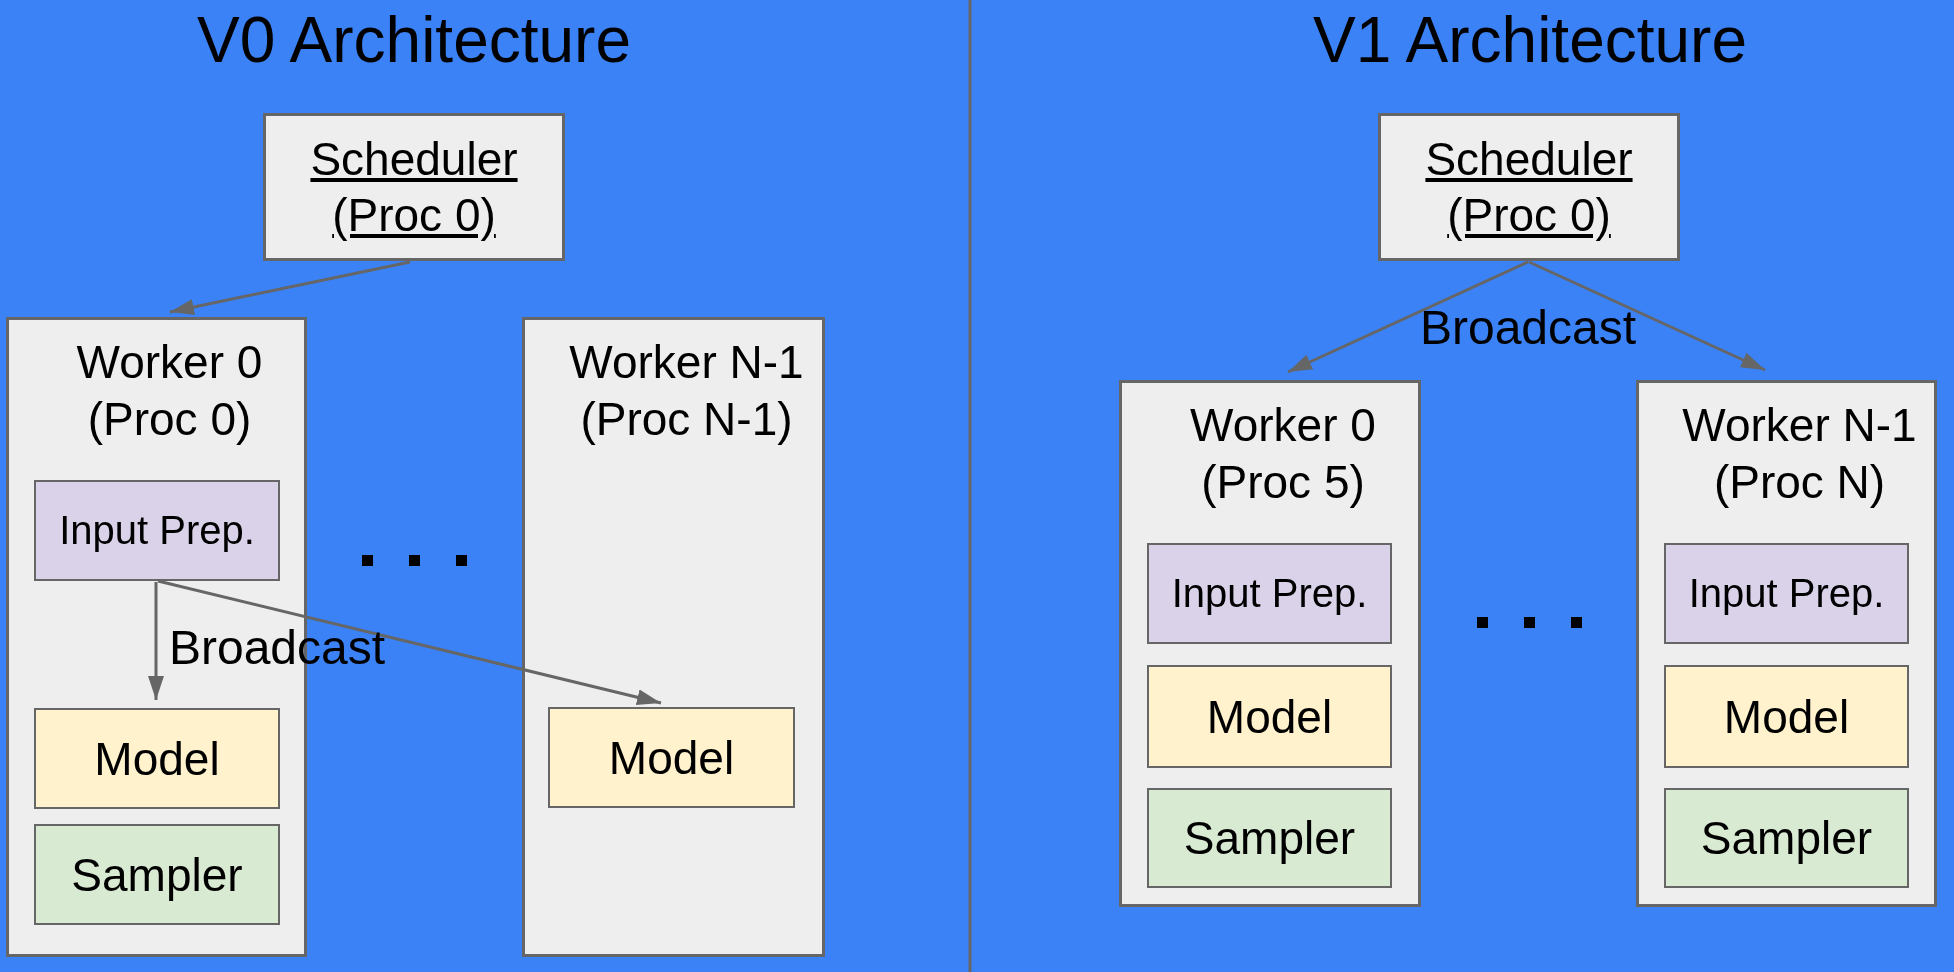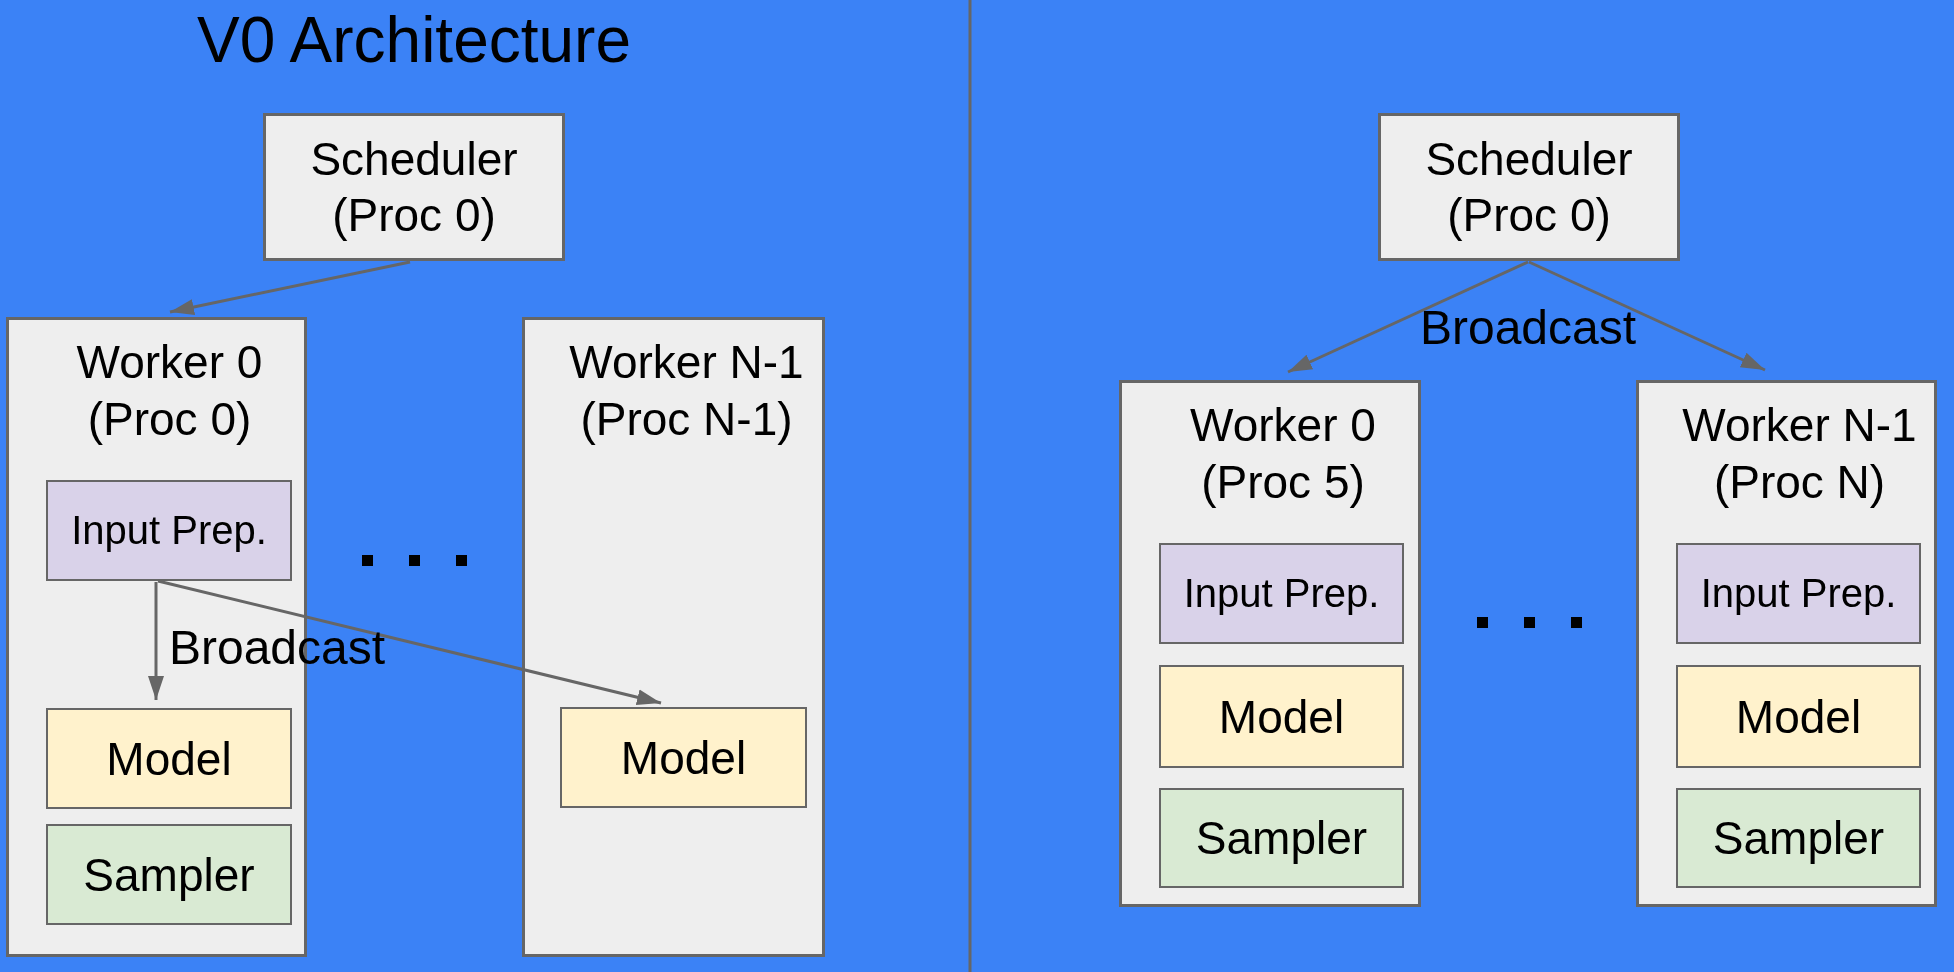--- a/index.html
+++ b/index.html
@@ -12,31 +12,31 @@
   .title {
     width:700px; text-align:center; font-size:64px; line-height:1.2;
     color:#000; z-index:3; white-space:nowrap;
   }
   .bigbox {
     position:absolute; background:#eeeeee; border:3px solid #666666;
     box-sizing:border-box; z-index:1;
   }
   .sched {
     display:flex; flex-direction:column; align-items:center; justify-content:center;
-    font-size:46px; line-height:1.22; text-align:right;
+    font-size:46px; line-height:1.22; text-align:right;text-decoration:underline;
   }
   .worker { }
   .worker-label {
     position:absolute; left:0; right:0; top:14px; text-align:center;
     font-size:46px; line-height:1.24;padding-left:26px;
   }
   .comp {
     position:absolute; border:2.5px solid #666666; box-sizing:border-box;
     display:flex; align-items:center; justify-content:center;
-    font-size:46px; z-index:2; text-align:center;margin-left:12px;
+    font-size:46px; z-index:2; text-align:center;
   }
   .comp.input { background:#d9d2e9; font-size:40px; }
   .comp.model { background:#fff2cc; }
   .comp.sampler { background:#d9ead3; }
   .broadcast {
     position:absolute; font-size:48px; text-align:center; z-index:5; white-space:nowrap;
   }
   .dots {
     position:absolute; display:flex; align-items:center; justify-content:center;
     gap:36px; z-index:2;
@@ -97,20 +97,21 @@
   <div class="bigbox worker" style="left:522px; top:317px; width:303px; height:640px;">
     <div class="worker-label">
       <div>Worker N-1</div>
       <div>(Proc N-1)</div>
     </div>
     <div class="comp model" style="left:23px; top:387px; width:247px; height:101px;">
       <span>Model</span>
     </div>
   </div>
 
+  <div class="abs title" style="left:1180px; top:2px;">V1 Architecture</div>
 
   <div class="bigbox sched" style="left:1378px; top:113px; width:302px; height:148px;">
     <div>Scheduler</div>
     <div>(Proc 0)</div>
   </div>
 
   <div class="broadcast" style="left:1398px; top:300px; width:260px;">Broadcast</div>
 
   <div class="bigbox worker" style="left:1119px; top:380px; width:302px; height:527px;">
     <div class="worker-label">

